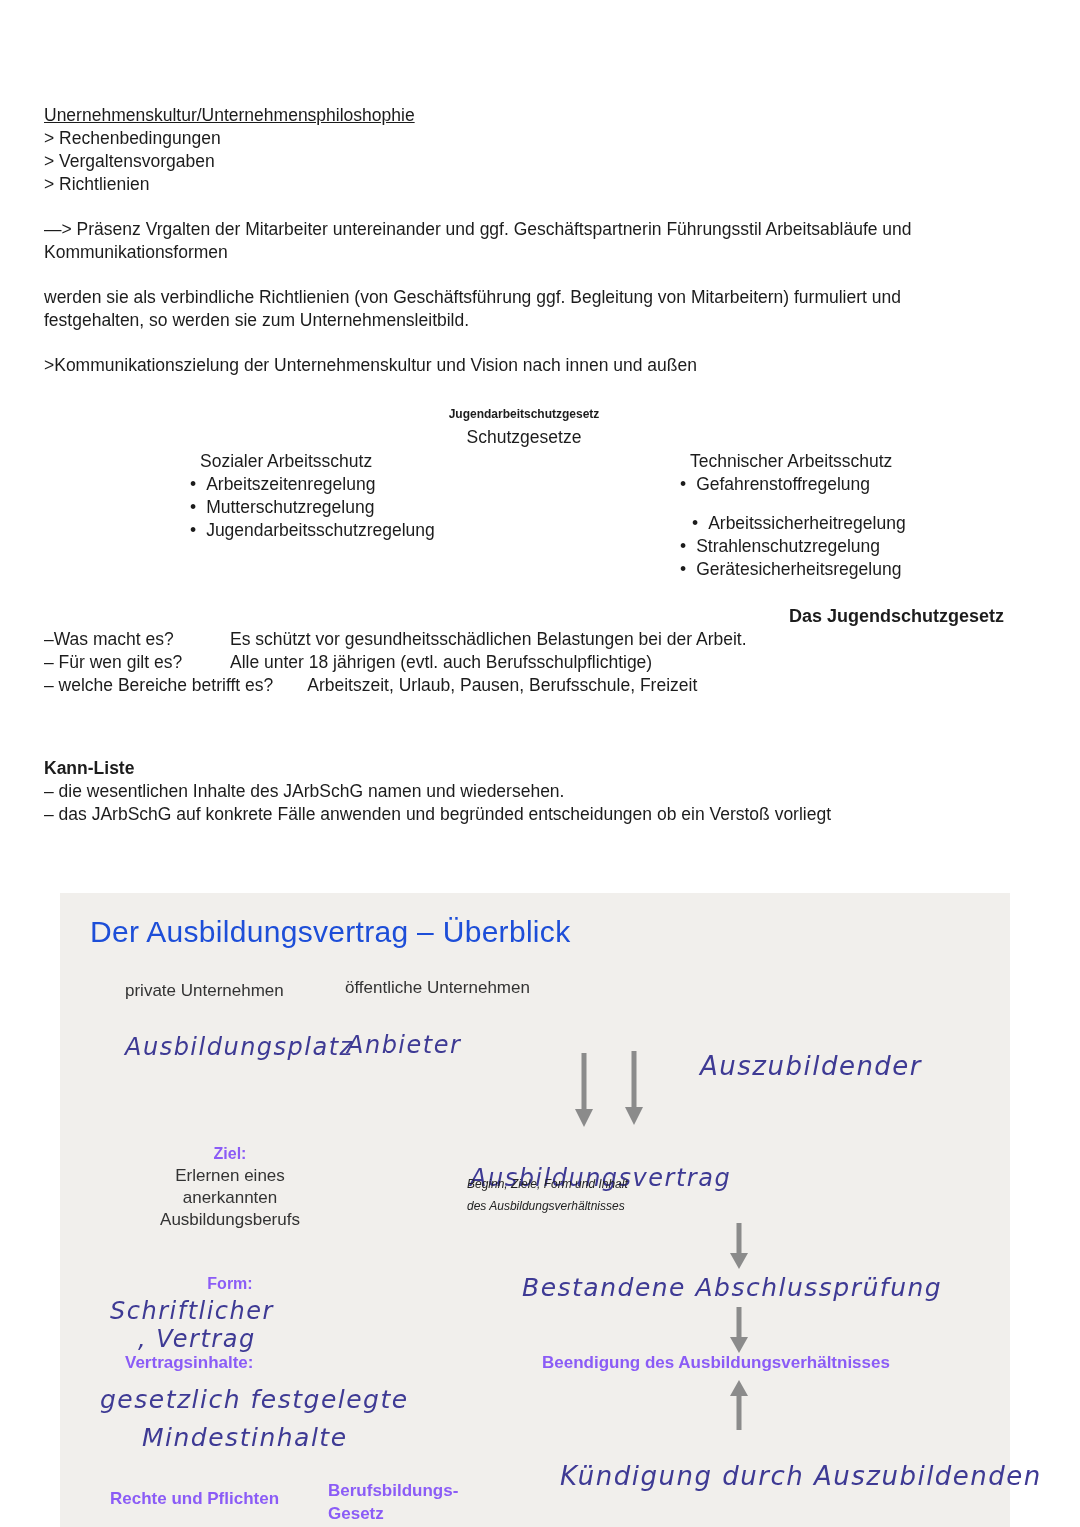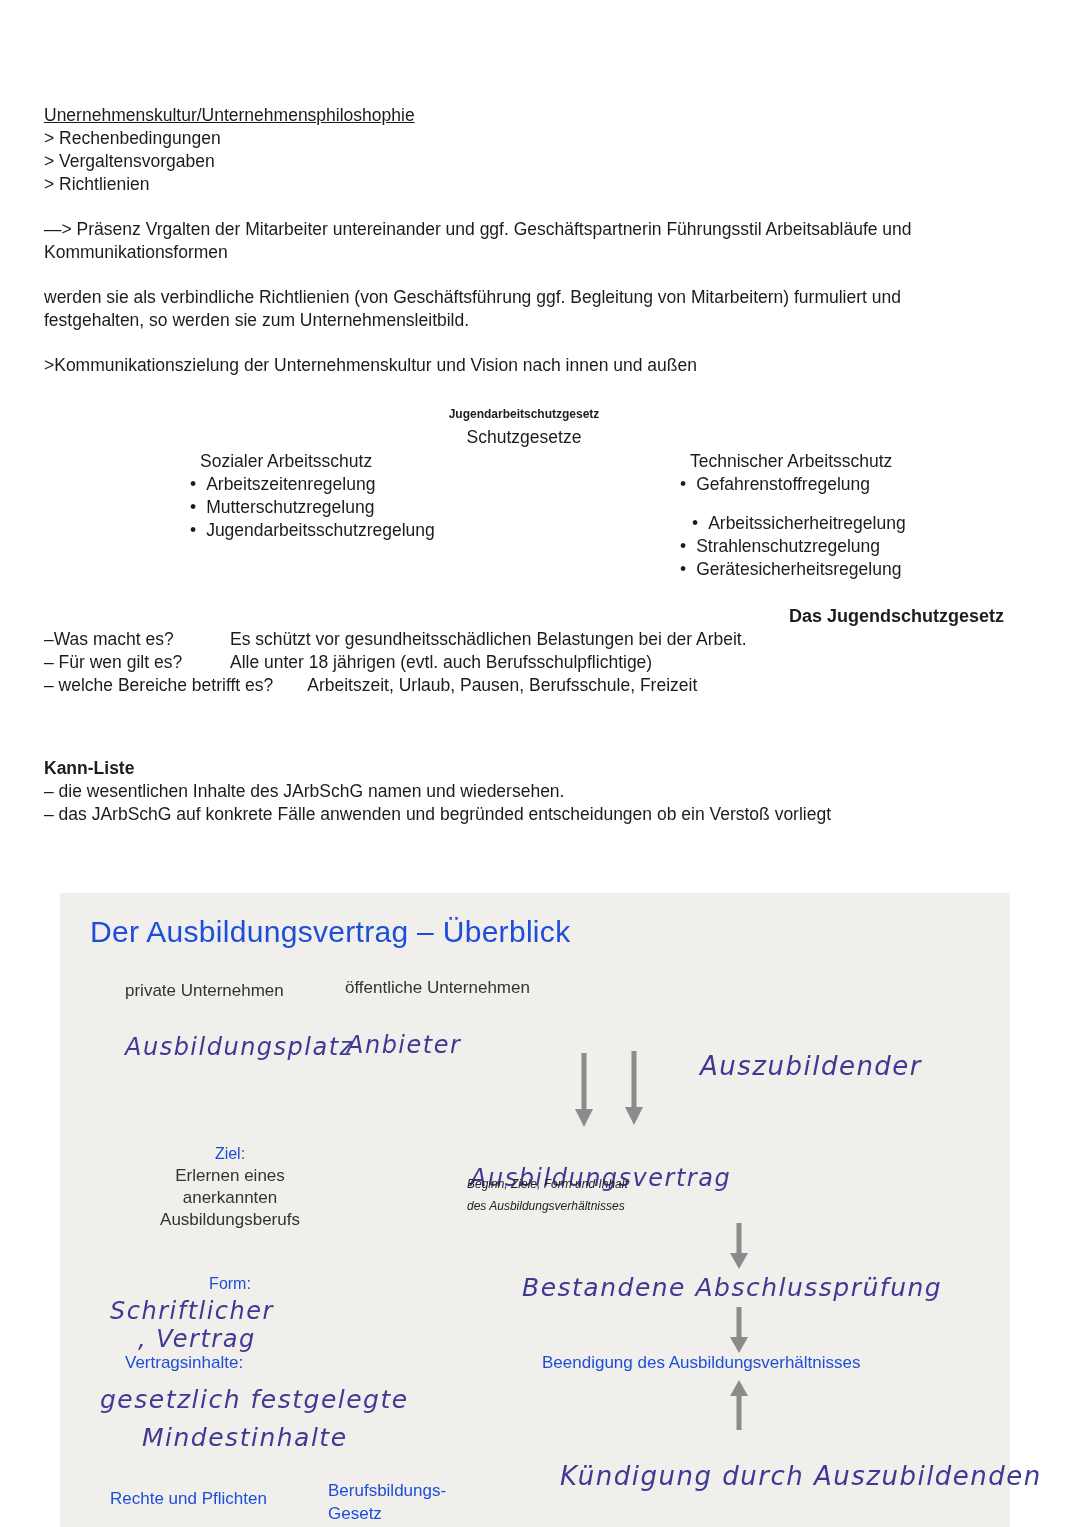--- a/index.html
+++ b/index.html
@@ -35,21 +35,21 @@
   .kann-title { font-weight:bold; }
 
   
   .scan {
     position:absolute; left:60px; top:893px; width:950px; height:634px;
     background:#f1efec;
   }
   .scan .abs { position:absolute; }
   .scan-title { font-size:30px; color:#1d4ed8; letter-spacing:0.3px; }
   .lbl { font-size:17px; color:#333333; }
-  .bold { font-weight:normal; color:#1d4ed8; }
+  .bold { font-weight:bold; color:#8b5cf6; }
   .hand {
     font-family:"DejaVu Sans", sans-serif;
     font-style:italic;
     color:#3e3a94;
     font-size:24px;
     letter-spacing:1.5px;
     white-space:nowrap;
   }
   .ital { font-style:italic; font-size:12px; line-height:22px; color:#222; }
   .centered-block { text-align:center; line-height:22px; }

